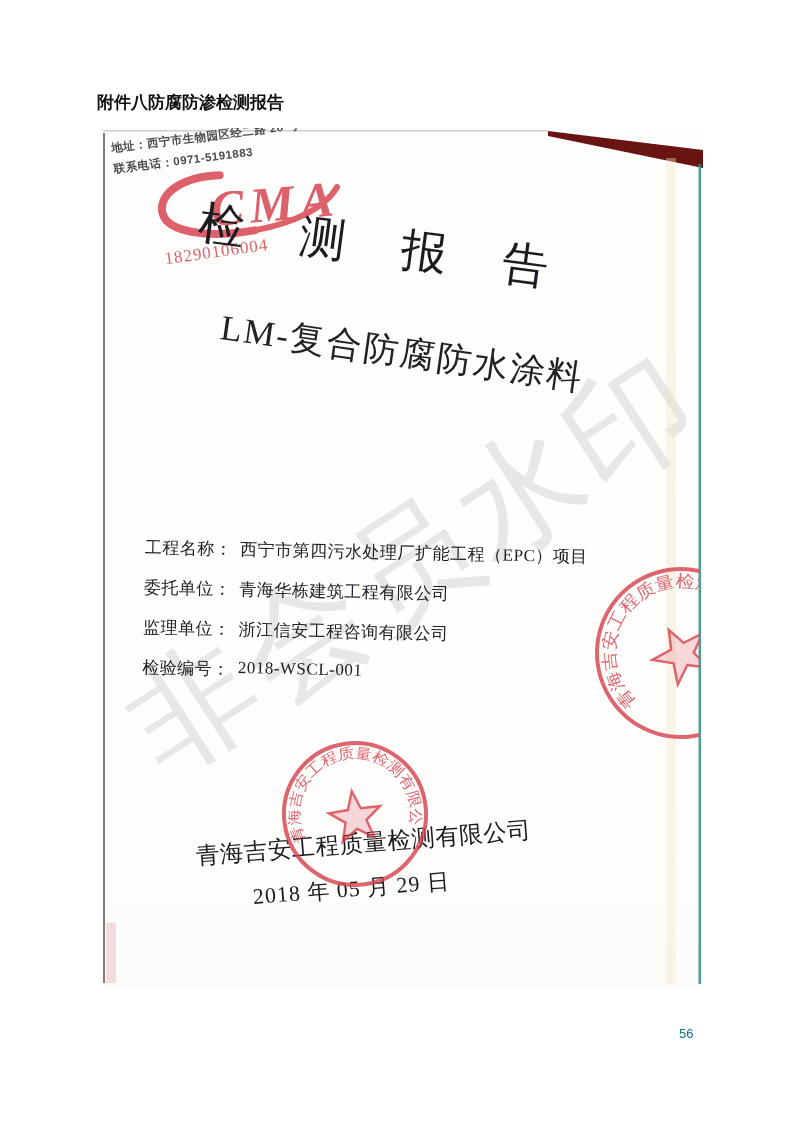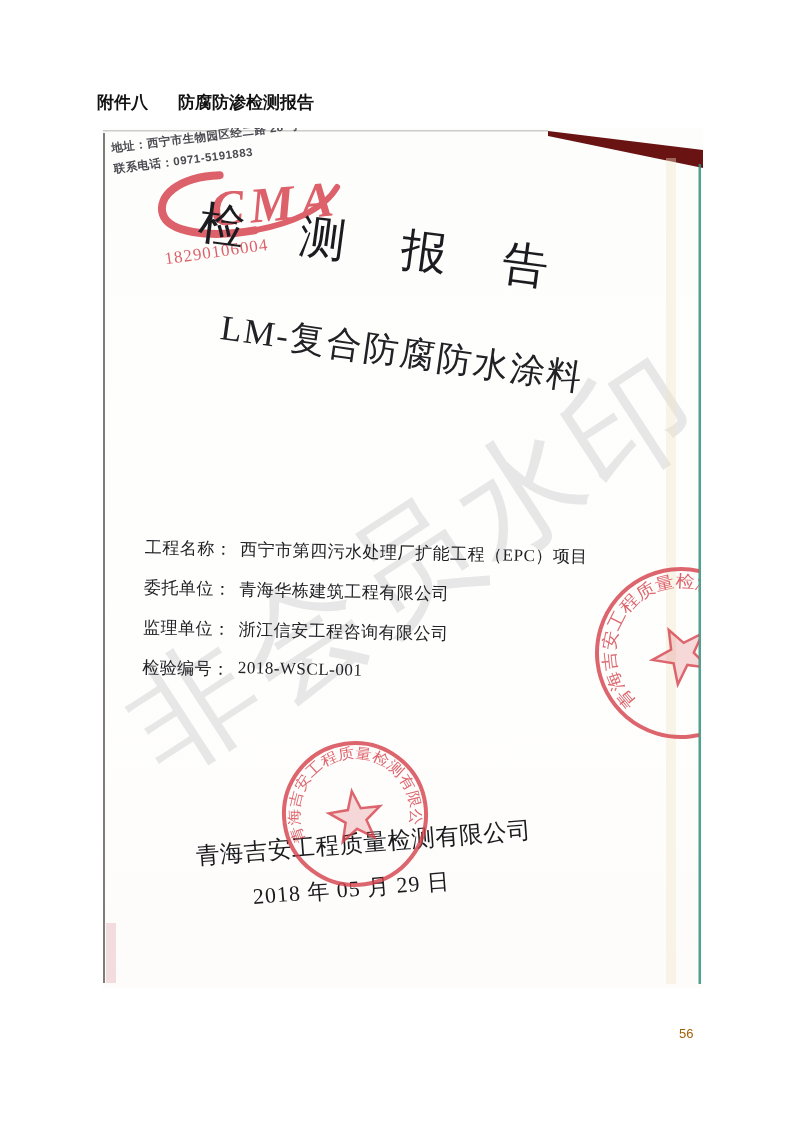--- a/index.html
+++ b/index.html
@@ -3,21 +3,21 @@
 <meta charset="utf-8">
 <style>
   html,body{margin:0;padding:0;background:#ffffff;}
   .page{
     position:relative;width:793px;height:1122px;background:#ffffff;
     font-family:"Liberation Serif","DejaVu Serif",serif;overflow:hidden;
   }
   .attachment-header{
     position:absolute;left:97px;top:91px;
     font-family:"Liberation Sans","DejaVu Sans",sans-serif;
-    font-weight:700;font-size:17px;color:#111;display:flex;gap:30px;white-space:nowrap;
+    font-weight:700;font-size:17px;color:#111;display:flex;white-space:nowrap;
   }
   
   .photo{
     position:absolute;left:103px;top:128px;width:600px;height:860px;
     background:linear-gradient(180deg,#fdfdfc 0%,#fefefd 60%,#fdfcfa 100%);
     overflow:hidden;
   }
   .watermark{
     position:absolute;left:-25px;top:358px;width:700px;
     font-size:125px;letter-spacing:5px;color:#e7e7e7;font-weight:400;
@@ -59,21 +59,21 @@
     position:absolute;left:150px;top:754px;z-index:4;
     font-size:22px;color:#1a1a1e;white-space:nowrap;letter-spacing:1px;
     transform:rotate(-4.5deg);transform-origin:left center;
   }
   .company-seal{position:absolute;left:172px;top:606px;z-index:5;transform:rotate(-8deg);opacity:.8;}
   .branch-seal-clip{position:absolute;left:478px;top:425px;width:118px;height:205px;overflow:hidden;z-index:3;}
   .branch-seal{transform:rotate(-28deg);opacity:.8;}
   .page-number{
     position:absolute;left:679px;top:1026px;
     font-family:"Liberation Sans","DejaVu Sans",sans-serif;
-    font-size:13px;color:#a16207;
+    font-size:13px;color:#0f766e;
   }
   text,textPath{font-family:"Liberation Serif","DejaVu Serif",serif;}
 </style>
 </head>
 <body>
 
 <div class="page">
 
   <div class="attachment-header">
     <span>附件八</span>

